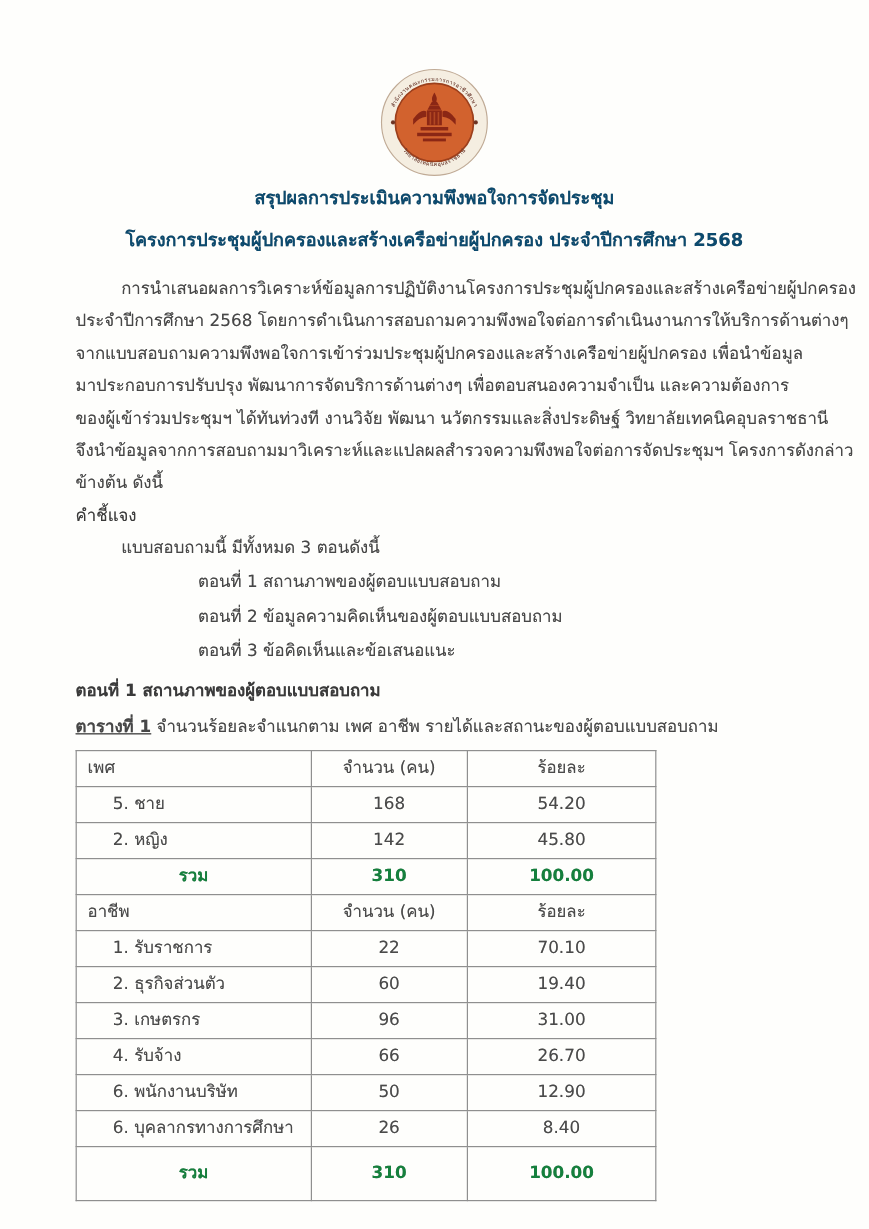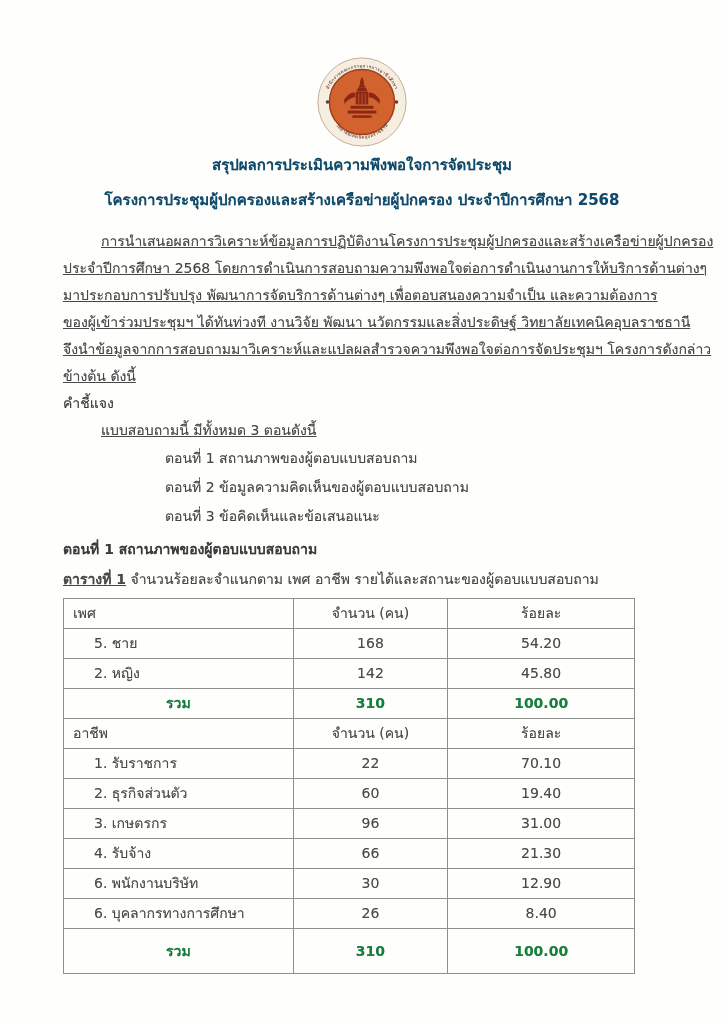--- a/index.html
+++ b/index.html
@@ -31,32 +31,32 @@
   }
   .title1 { top:153px; }
   .title2 { top:188px; }
   
   .content {
     position:absolute;
     top:228px; left:63px; width:600px;
     font-size:14px;
     line-height:27px;
   }
-  .para-line { white-space:nowrap;text-decoration:underline; }
+  .para-line { white-space:nowrap; }
   .indent { text-indent:38px; }
   .bold-heading { font-weight:normal; color:#3a3a3a; }
   .toc-item { padding-left:102px; line-height:29px; white-space:nowrap; }
   .section-heading { font-weight:bold; color:#3a3a3a; margin-top:4px; line-height:28px; }
   .table-caption { line-height:28px; margin-top:2px; white-space:nowrap; }
   .caption-label { font-weight:bold; text-decoration:underline; }
   
   table.t1 {
     border-collapse:collapse;
     margin-top:5px;
-    width:572px;
+    width:484px;
     font-size:14px;
     color:#4a4a4a;
   }
   .t1 td {
     border:1px solid #8f8f8f;
     height:26px;
     padding:1px 6px;
     vertical-align:middle;
   }
   .t1 .cat   { text-align:left; padding-left:9px; }
@@ -104,20 +104,21 @@
     </svg>
   </div>
 
   <div class="doc-title title1">สรุปผลการประเมินความพึงพอใจการจัดประชุม</div>
   <div class="doc-title title2">โครงการประชุมผู้ปกครองและสร้างเครือข่ายผู้ปกครอง ประจำปีการศึกษา 2568</div>
 
   <div class="content">
 
     <div class="para-line indent">การนำเสนอผลการวิเคราะห์ข้อมูลการปฏิบัติงานโครงการประชุมผู้ปกครองและสร้างเครือข่ายผู้ปกครอง</div>
     <div class="para-line">ประจำปีการศึกษา 2568 โดยการดำเนินการสอบถามความพึงพอใจต่อการดำเนินงานการให้บริการด้านต่างๆ</div>
+    <div class="para-line">จากแบบสอบถามความพึงพอใจการเข้าร่วมประชุมผู้ปกครองและสร้างเครือข่ายผู้ปกครอง เพื่อนำข้อมูล</div>
     <div class="para-line">มาประกอบการปรับปรุง พัฒนาการจัดบริการด้านต่างๆ เพื่อตอบสนองความจำเป็น และความต้องการ</div>
     <div class="para-line">ของผู้เข้าร่วมประชุมฯ ได้ทันท่วงที งานวิจัย พัฒนา นวัตกรรมและสิ่งประดิษฐ์ วิทยาลัยเทคนิคอุบลราชธานี</div>
     <div class="para-line">จึงนำข้อมูลจากการสอบถามมาวิเคราะห์และแปลผลสำรวจความพึงพอใจต่อการจัดประชุมฯ โครงการดังกล่าว</div>
     <div class="para-line">ข้างต้น ดังนี้</div>
 
     <div class="bold-heading">คำชี้แจง</div>
     <div class="para-line indent">แบบสอบถามนี้ มีทั้งหมด 3 ตอนดังนี้</div>
     <div class="toc-item">ตอนที่ 1 สถานภาพของผู้ตอบแบบสอบถาม</div>
     <div class="toc-item">ตอนที่ 2 ข้อมูลความคิดเห็นของผู้ตอบแบบสอบถาม</div>
     <div class="toc-item">ตอนที่ 3 ข้อคิดเห็นและข้อเสนอแนะ</div>
@@ -173,25 +174,25 @@
           <td class="num">19.40</td>
         </tr>
         <tr>
           <td class="label">3. เกษตรกร</td>
           <td class="num">96</td>
           <td class="num">31.00</td>
         </tr>
         <tr>
           <td class="label">4. รับจ้าง</td>
           <td class="num">66</td>
-          <td class="num">21.30</td>
+          <td class="num">26.70</td>
         </tr>
         <tr>
           <td class="label">6. พนักงานบริษัท</td>
-          <td class="num">30</td>
+          <td class="num">50</td>
           <td class="num">12.90</td>
         </tr>
         <tr>
           <td class="label">6. บุคลากรทางการศึกษา</td>
           <td class="num">26</td>
           <td class="num">8.40</td>
         </tr>
         <tr class="total total-tall">
           <td class="num">รวม</td>
           <td class="num">310</td>

